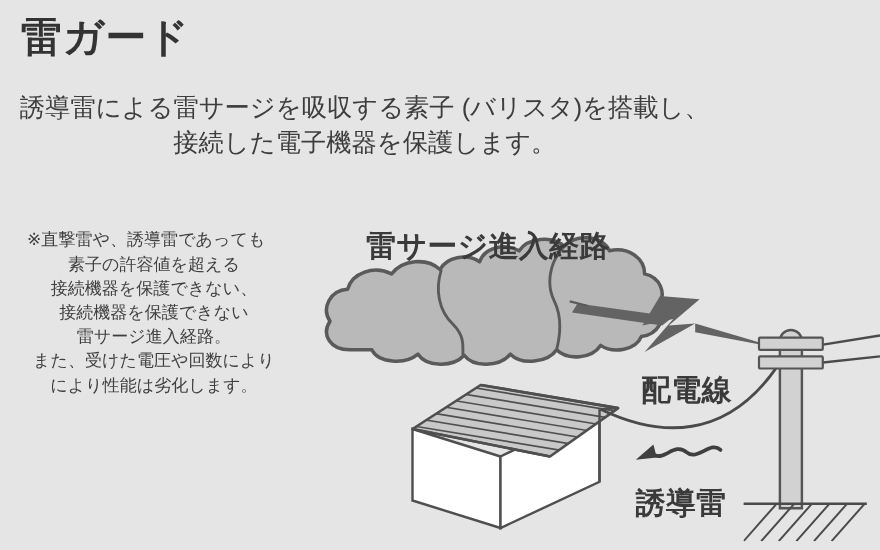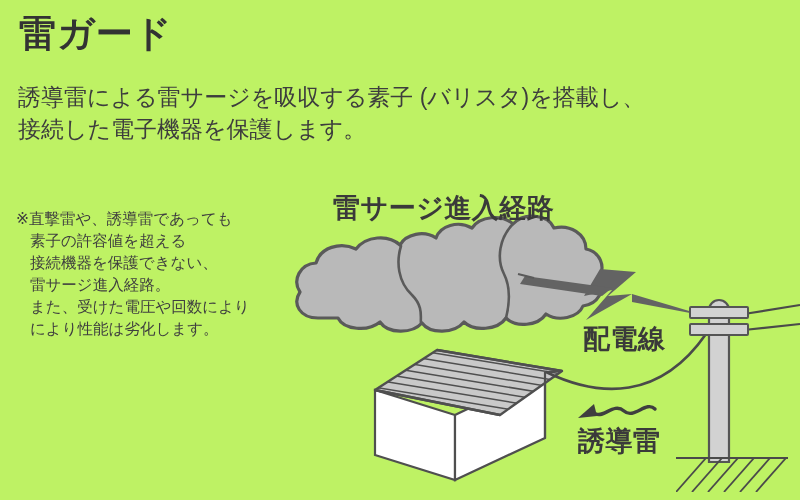--- a/index.html
+++ b/index.html
@@ -8,22 +8,23 @@
     background: #ffffff;
   }
   body {
     font-family: "Liberation Sans", "DejaVu Sans", sans-serif;
     color: #3a3a3a;
   }
   #page {
     position: relative;
     width: 800px;
     height: 500px;
-    background: #bef264;
+    background: #e5e5e5;
     overflow: hidden;
+    text-align: center;
   }
 
   
   #title {
     position: absolute;
     left: 19px;
     top: 13px;
     font-size: 37px;
     font-weight: 700;
     letter-spacing: 1px;
@@ -65,20 +66,21 @@
     width: 800px;
     height: 500px;
   }
   .dlabel {
     position: absolute;
     font-size: 27px;
     font-weight: 700;
     color: #3a3a3a;
     white-space: nowrap;
     letter-spacing: 0.5px;
+    margin-top: 16px;
   }
   #label-surge-path { left: 333px; top: 190px; }
   #label-power-line { left: 583px; top: 321px; }
   #label-induced    { left: 578px; top: 423px; }
 </style>
 </head>
 <body>
 
 <div id="page">
 
@@ -86,20 +88,21 @@
 
   <div id="lede">
     <span class="line">誘導雷による雷サージを吸収する素子 (バリスタ)を搭載し、</span>
     <span class="line">接続した電子機器を保護します。</span>
   </div>
 
   <div id="note">
     <span class="nline">※直撃雷や、誘導雷であっても</span>
     <span class="nline indent">素子の許容値を超える</span>
     <span class="nline indent">接続機器を保護できない、</span>
+    <span class="nline indent">接続機器を保護できない</span>
     <span class="nline indent">雷サージ進入経路。</span>
     <span class="nline indent">また、受けた電圧や回数により</span>
     <span class="nline indent">により性能は劣化します。</span>
   </div>
 
   <div id="diagram">
 
     <svg width="800" height="500" viewBox="0 0 800 500" xmlns="http://www.w3.org/2000/svg">
 
       <defs>

